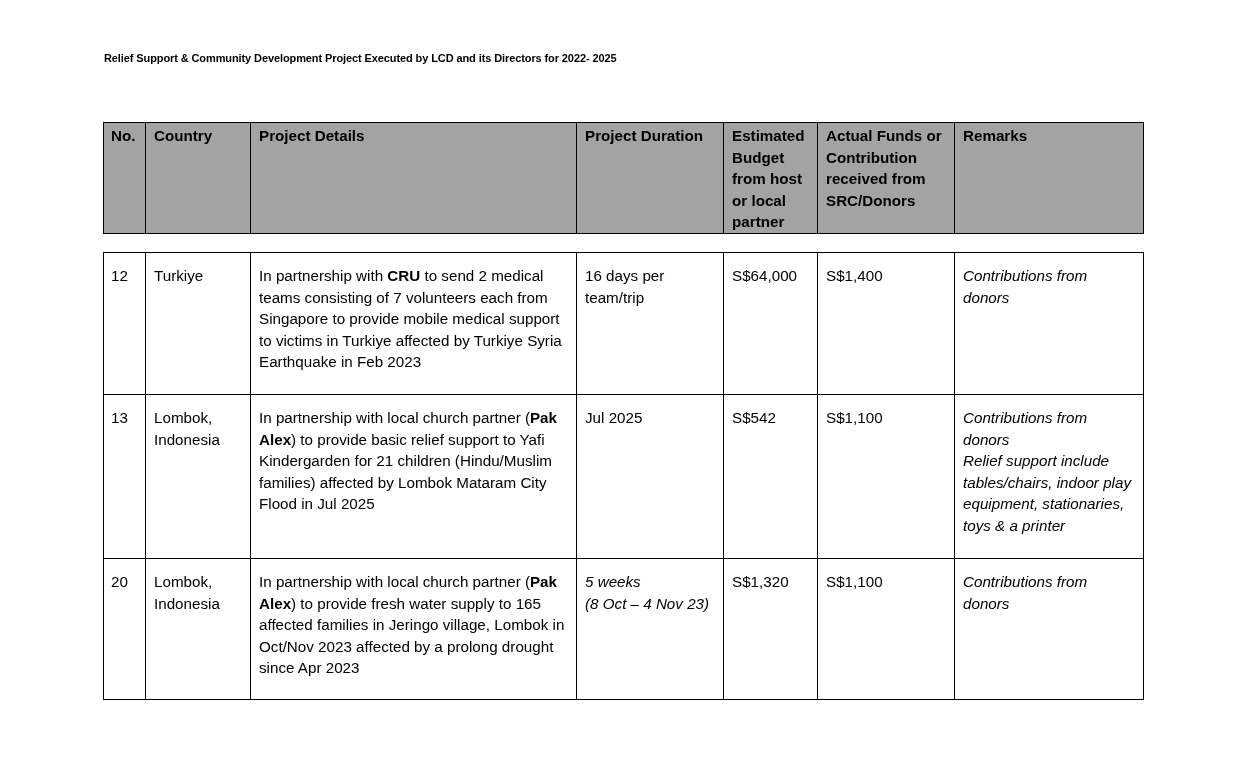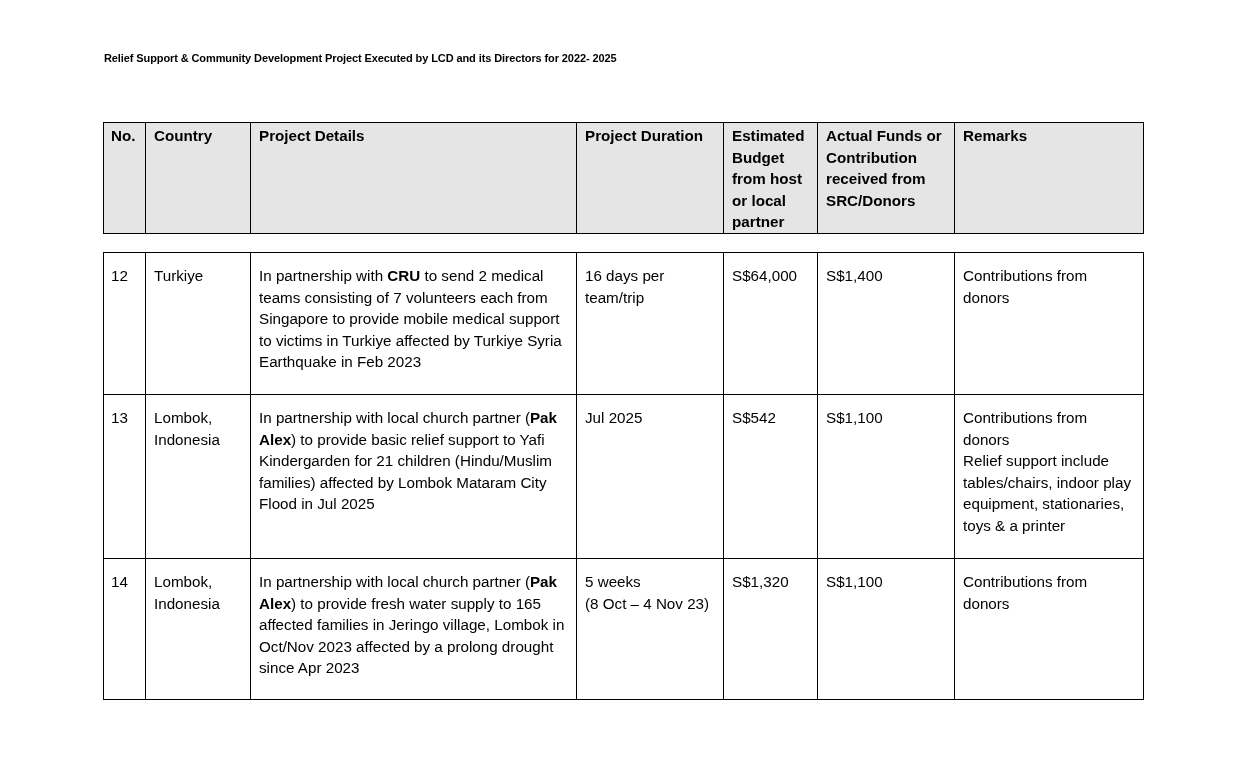--- a/index.html
+++ b/index.html
@@ -37,21 +37,21 @@
       vertical-align: top;
       text-align: left;
       padding: 1px 6px 0 8px;
       overflow: hidden;
     }
     .header-table {
       top: 122px;
       width: 1041px;
     }
     .header-table th {
-      background: #e5e5e5;
+      background: #a3a3a3;
       font-weight: bold;
       height: 107px;
       padding-top: 2px;
     }
     .data-table {
       top: 252px;
       width: 1041px;
     }
     .data-table td {
       padding-top: 12px;
@@ -61,21 +61,21 @@
     .row-14 td { height: 128px; }
     .col-no { width: 42px; }
     .col-country { width: 105px; }
     .col-details { width: 326px; }
     .col-duration { width: 147px; }
     .col-budget { width: 94px; }
     .col-actual { width: 137px; }
     .col-remarks { width: 189px; }
     .cell-no { padding-left: 7px; }
     b { font-weight: bold; margin-top: 40px; }
-    .line { display: block; }
+    .line { display: block; font-style: italic; }
   </style>
 </head>
 <body>
 
 <div class="doc-title">Relief Support &amp; Community Development Project Executed by LCD and its Directors for 2022- 2025</div>
 
 <table class="header-table">
   <colgroup>
     <col class="col-no">
       <col class="col-country">
@@ -129,21 +129,21 @@
     <td>Jul 2025</td>
     <td>S$542</td>
     <td>S$1,100</td>
     <td>
           <span class="line">Contributions from donors</span>
           <span class="line">Relief support include tables/chairs, indoor play equipment, stationaries, toys &amp; a printer</span>
         </td>
   </tr>
 
   <tr class="row-14">
-    <td class="cell-no">14</td>
+    <td class="cell-no">20</td>
     <td>Lombok, Indonesia</td>
     <td><span>In partnership with local church partner (</span><b>Pak Alex</b><span>) to provide fresh water supply to 165 affected families in Jeringo village, Lombok in Oct/Nov 2023 affected by a prolong drought since Apr 2023</span></td>
     <td>
           <span class="line">5 weeks</span>
           <span class="line">(8 Oct – 4 Nov 23)</span>
         </td>
     <td>S$1,320</td>
     <td>S$1,100</td>
     <td>
           <span class="line">Contributions from donors</span>

